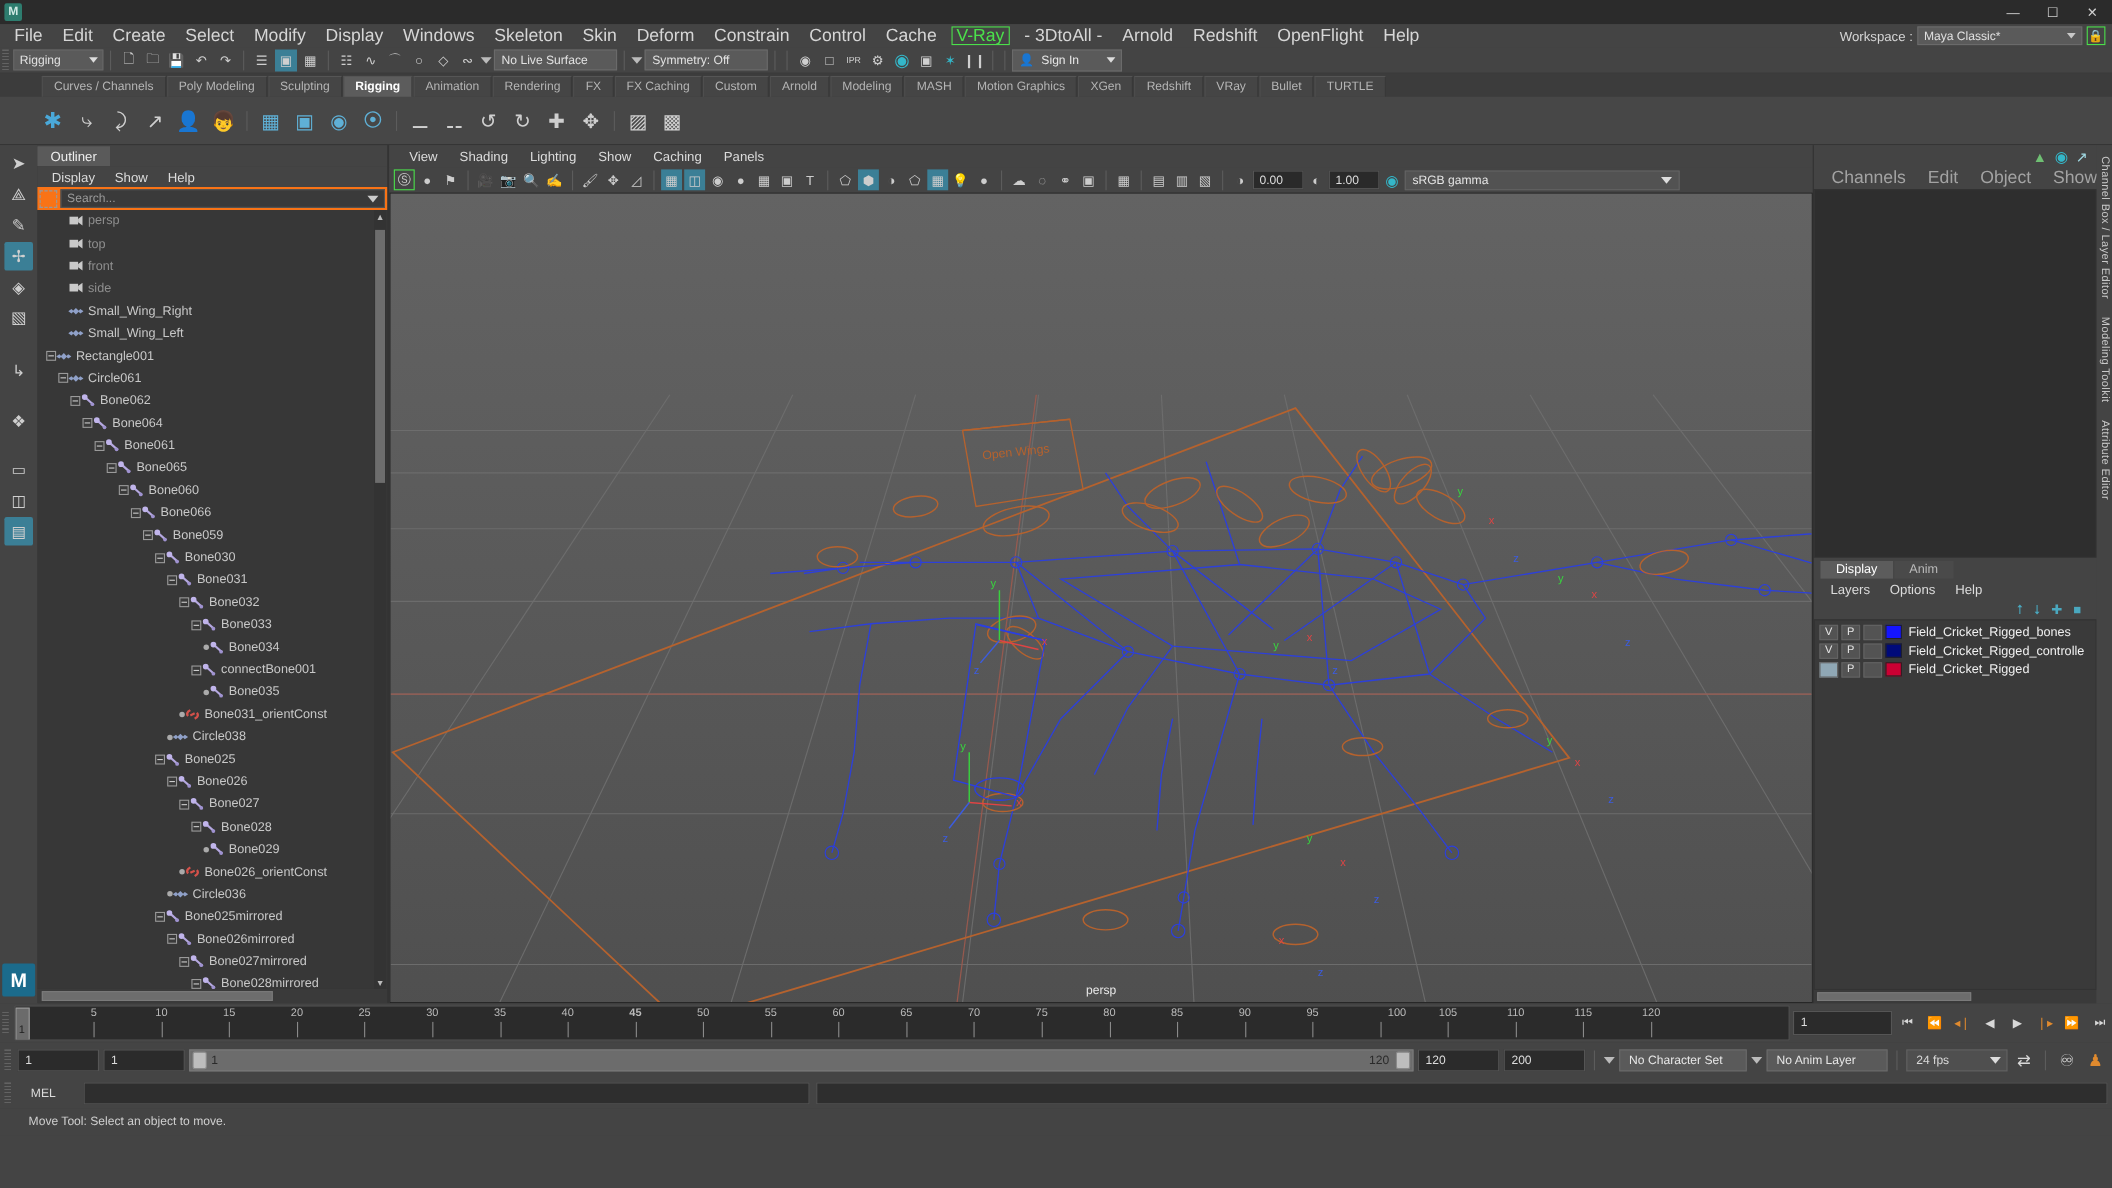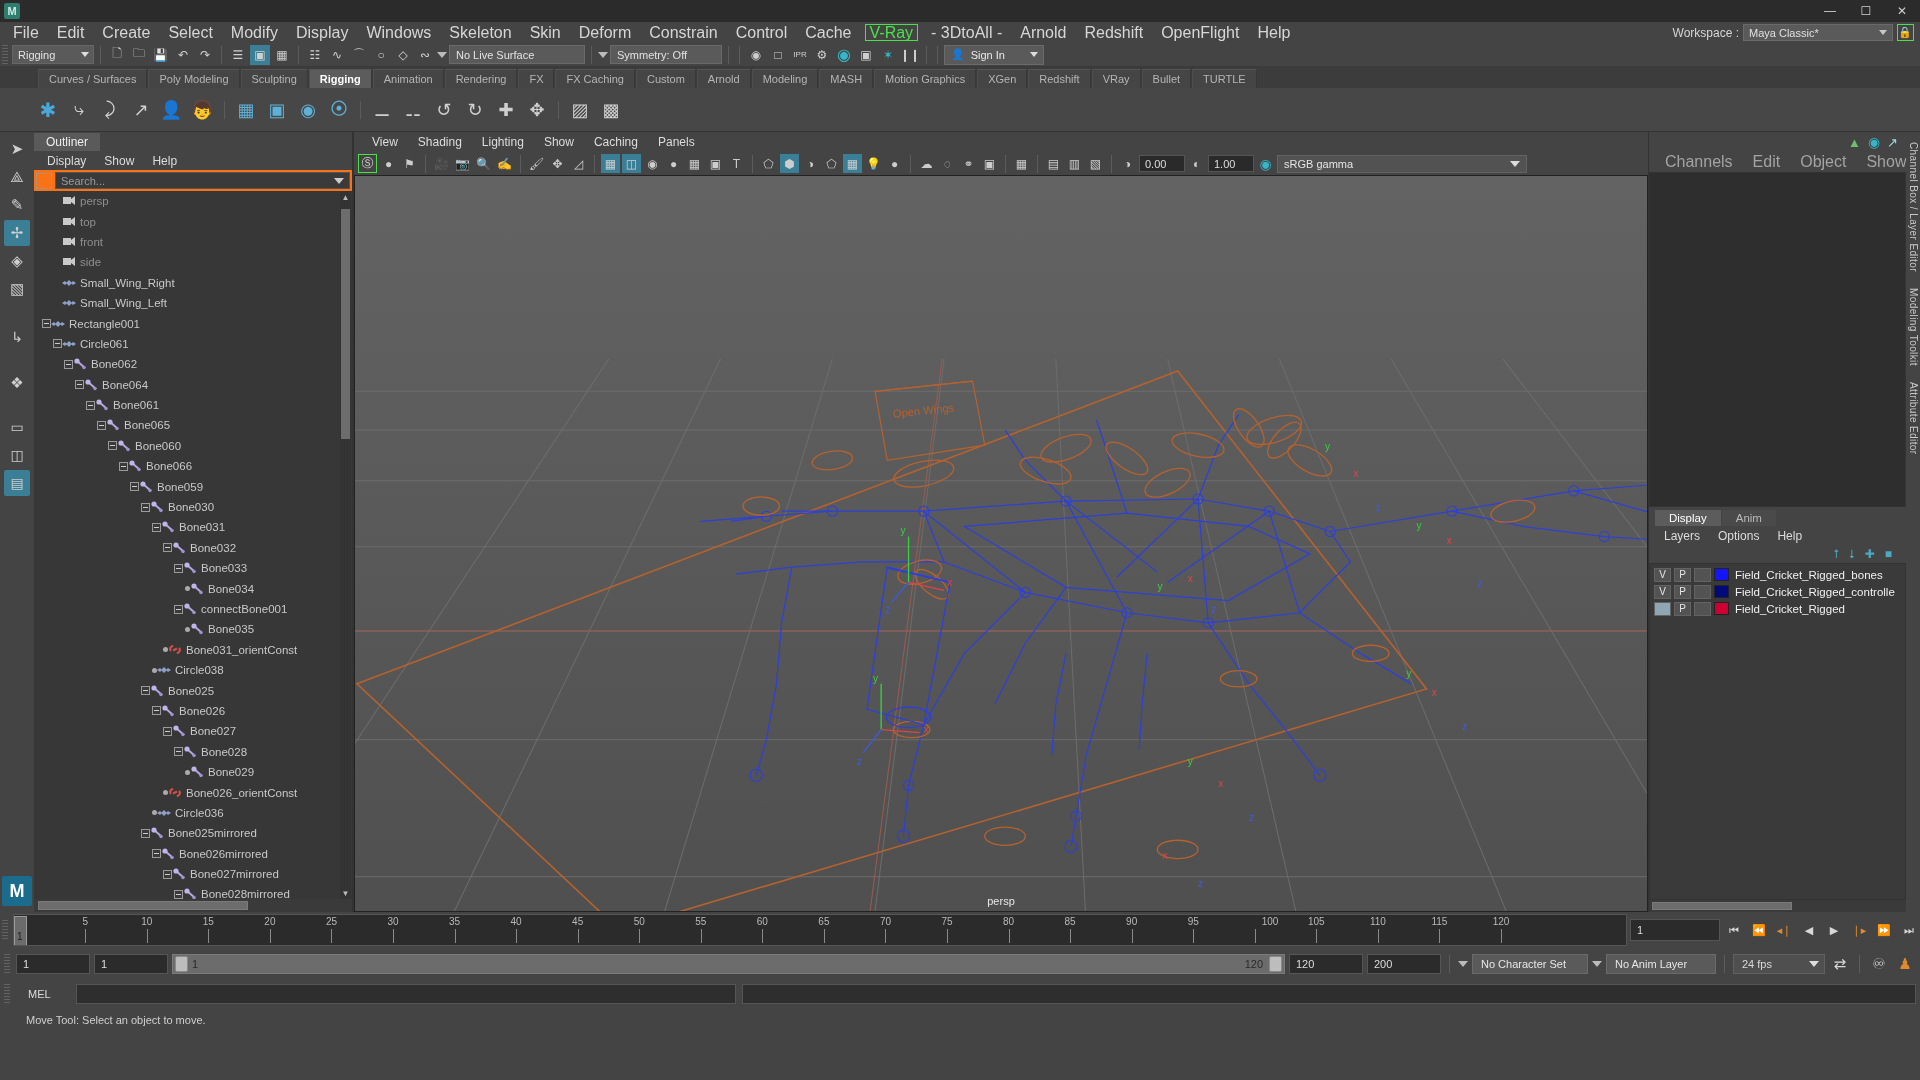--- a/index.html
+++ b/index.html
@@ -205,21 +205,21 @@
   <div class="tbtn on">▣</div>
   <div class="tbtn">▦</div>
   <div class="sep"></div>
   <div class="tbtn">☷</div>
   <div class="tbtn">∿</div>
   <div class="tbtn">⌒</div>
   <div class="tbtn">○</div>
   <div class="tbtn">◇</div>
   <div class="tbtn">∾</div>
   <div class="tri"></div>
-  <div class="txtfield" style="width:136px">
+  <div class="txtfield" style="width:112px">
     <span>No Live Surface</span>
   </div>
   <div class="sep"></div>
   <div class="tri"></div>
   <div class="txtfield" style="width:112px">
     <span>Symmetry: Off</span>
   </div>
   <div class="sep"></div>
   <div class="sep"></div>
   <div class="tbtn">◉</div>
@@ -233,21 +233,21 @@
   <div class="sep"></div>
   <div class="sep"></div>
   <div class="signin">
     <span>👤</span>
     <span>Sign In</span>
     <span class="car"></span>
   </div>
 </div>
 
 <div class="shelfrow">
-  <div class="shelftab">Curves / Surfaces</div>
+  <div class="shelftab">Curves / Channels</div>
   <div class="shelftab">Poly Modeling</div>
   <div class="shelftab">Sculpting</div>
   <div class="shelftab active">Rigging</div>
   <div class="shelftab">Animation</div>
   <div class="shelftab">Rendering</div>
   <div class="shelftab">FX</div>
   <div class="shelftab">FX Caching</div>
   <div class="shelftab">Custom</div>
   <div class="shelftab">Arnold</div>
   <div class="shelftab">Modeling</div>
@@ -1085,21 +1085,21 @@
       <div class="tlbl" style="left: 255.908px;">20</div>
       <div class="tick" style="left: 317.462px;"></div>
       <div class="tlbl" style="left: 317.462px;">25</div>
       <div class="tick" style="left: 379.017px;"></div>
       <div class="tlbl" style="left: 379.017px;">30</div>
       <div class="tick" style="left: 440.571px;"></div>
       <div class="tlbl" style="left: 440.571px;">35</div>
       <div class="tick" style="left: 502.126px;"></div>
       <div class="tlbl" style="left: 502.126px;">40</div>
       <div class="tick" style="left: 563.681px;"></div>
-      <div class="tlbl" style="left: 563.681px;">45</div>
+      <div class="tlbl" style="left: 563.681px; font-weight: bold;">45</div>
       <div class="tick" style="left: 625.235px;"></div>
       <div class="tlbl" style="left: 625.235px;">50</div>
       <div class="tick" style="left: 686.79px;"></div>
       <div class="tlbl" style="left: 686.79px;">55</div>
       <div class="tick" style="left: 748.345px;"></div>
       <div class="tlbl" style="left: 748.345px;">60</div>
       <div class="tick" style="left: 809.899px;"></div>
       <div class="tlbl" style="left: 809.899px;">65</div>
       <div class="tick" style="left: 871.454px;"></div>
       <div class="tlbl" style="left: 871.454px;">70</div>

